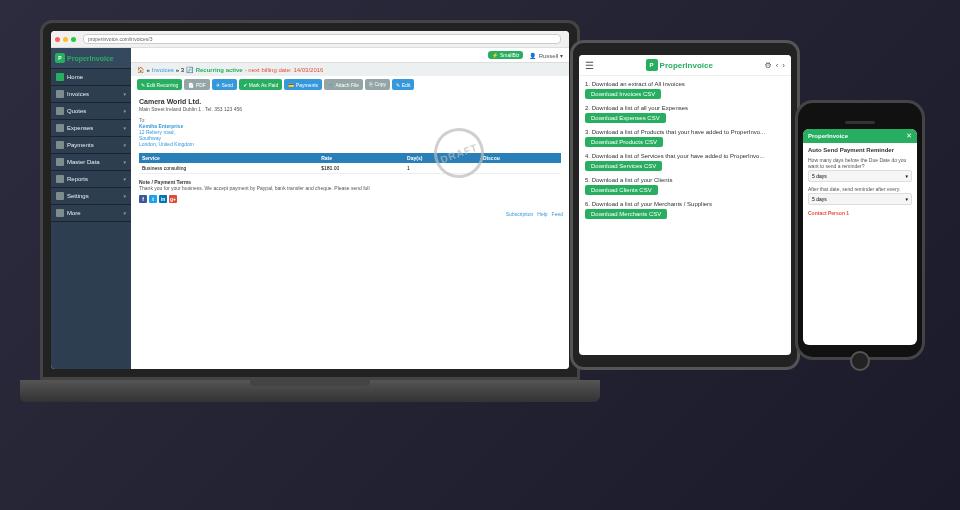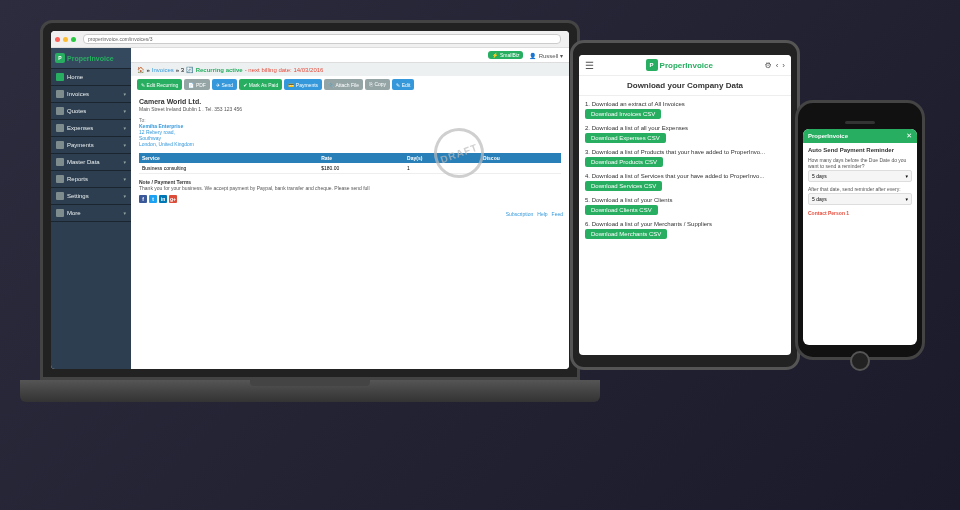--- a/index.html
+++ b/index.html
@@ -552,21 +552,20 @@
           <div class="tablet-logo">
             <div class="tablet-logo-icon">P</div>
             <span class="tablet-logo-text">ProperInvoice</span>
           </div>
           <div class="tablet-icons">
             <span>⚙</span>
             <span>‹</span>
             <span>›</span>
           </div>
         </div>
-        <div class="tablet-title">Download your Company Data</div>
         <div class="tablet-content">
           <div class="download-item">
             <div class="download-label">1. Download an extract of All Invoices</div>
             <div class="download-btn">Download Invoices CSV</div>
           </div>
           <div class="download-item">
             <div class="download-label">2. Download a list of all your Expenses</div>
             <div class="download-btn">Download Expenses CSV</div>
           </div>
           <div class="download-item">

